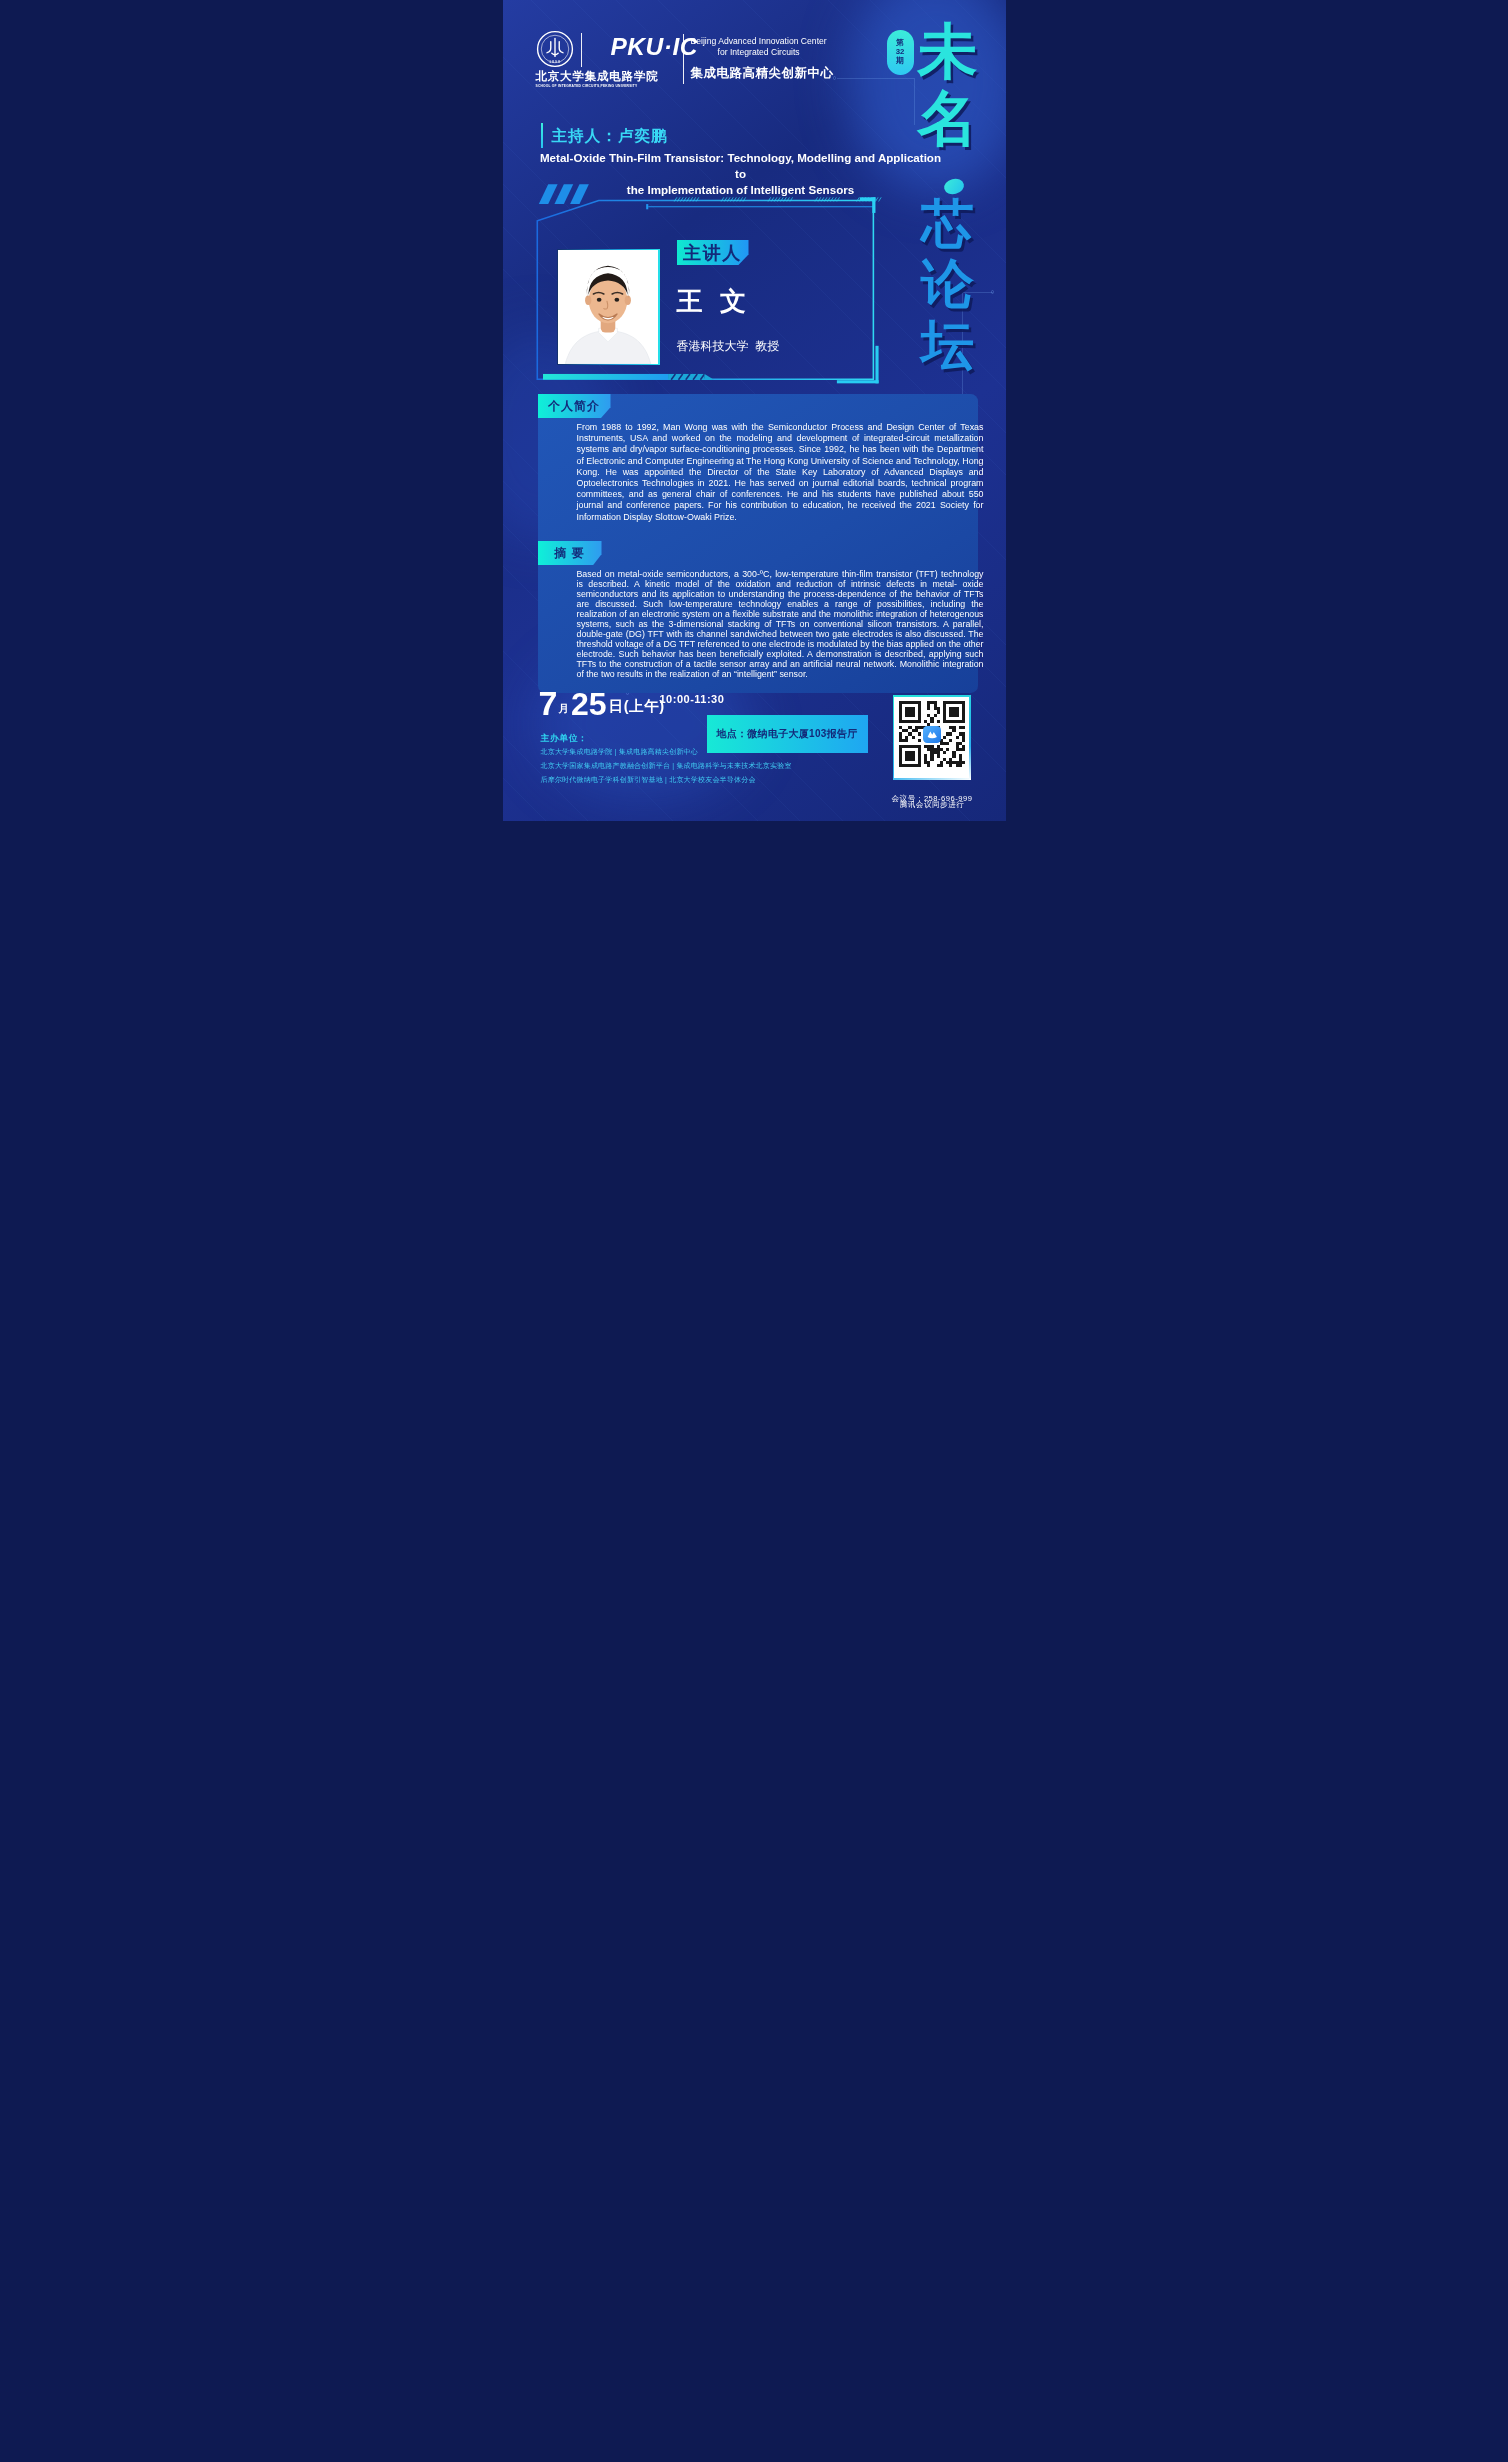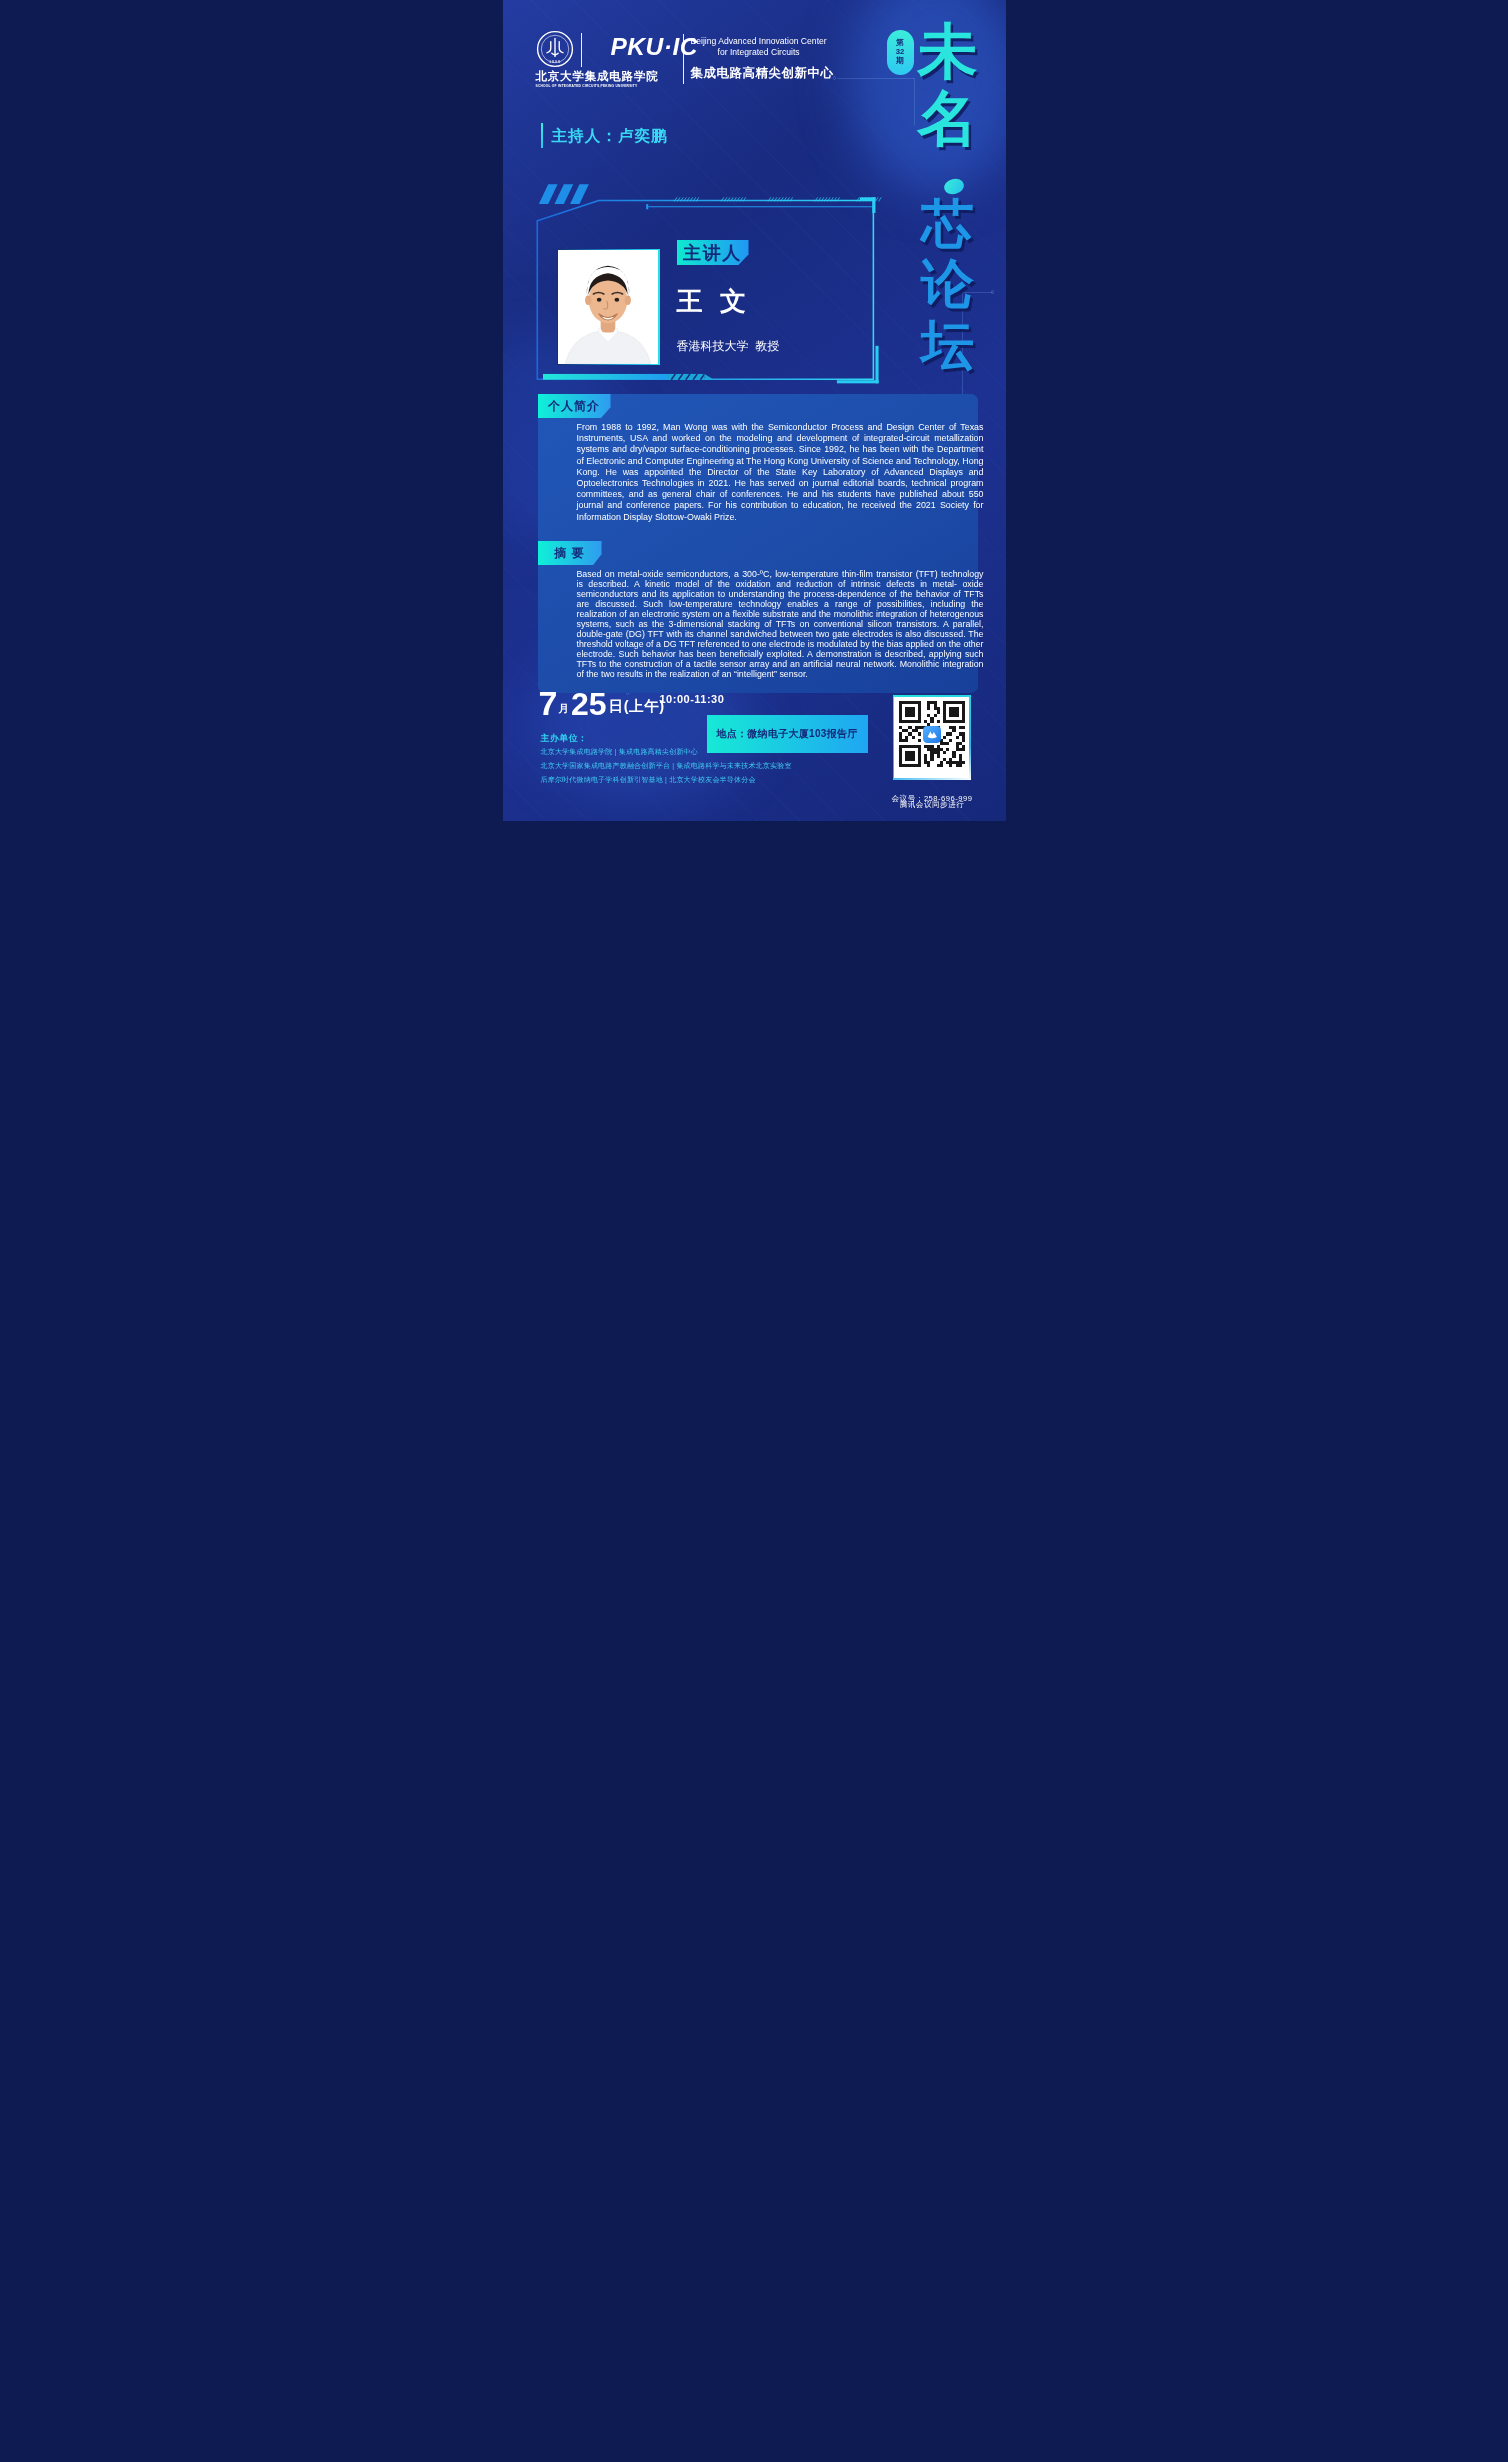--- a/index.html
+++ b/index.html
@@ -139,20 +139,24 @@
   </div>
   <div class="abs big-char cyan" style="top:22px;">未</div>
   <div class="abs big-char cyan" style="top:89px;">名</div>
   <div class="abs series-dot"></div>
   <div class="abs big-char blue" style="top:197px;">芯</div>
   <div class="abs big-char blue" style="top:257px;">论</div>
   <div class="abs big-char blue" style="top:318px;">坛</div>
 
   <div class="abs host-bar"></div>
   <div class="abs host-text">主持人：卢奕鹏</div>
+  <div class="abs talk-title">
+    <div>Metal-Oxide Thin-Film Transistor: Technology, Modelling and Application to</div>
+    <div>the Implementation of Intelligent Sensors</div>
+  </div>
 
   <svg class="abs card-svg" width="371" height="215" viewBox="0 0 712 412">
     <defs>
       <linearGradient id="gFrame" x1="0" y1="0" x2="1" y2="0">
         <stop offset="0" stop-color="#1a6ae0"></stop>
           <stop offset="1" stop-color="#2fd8f2"></stop>
       </linearGradient>
       <linearGradient id="gBar" x1="0" y1="0" x2="1" y2="0">
         <stop offset="0" stop-color="#22e8d8"></stop>
           <stop offset="1" stop-color="#1f9cf0"></stop>

